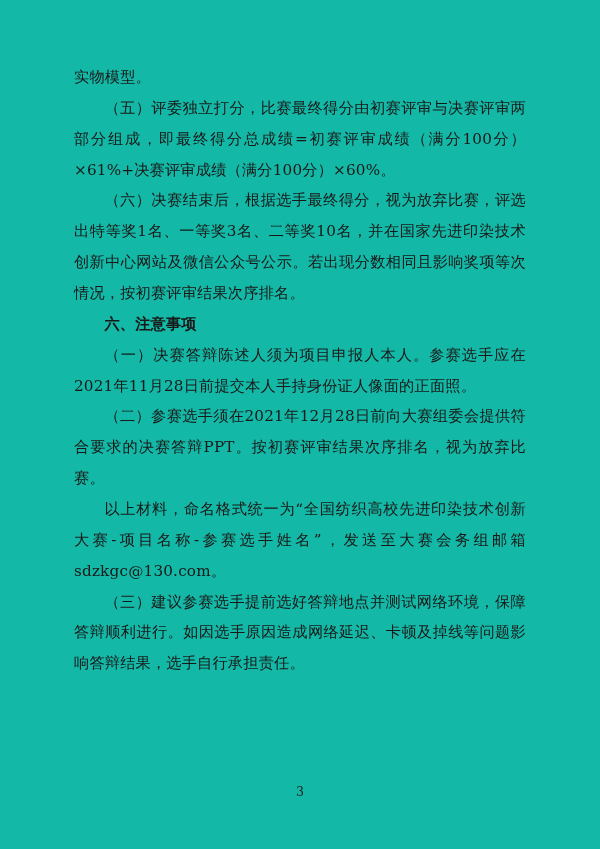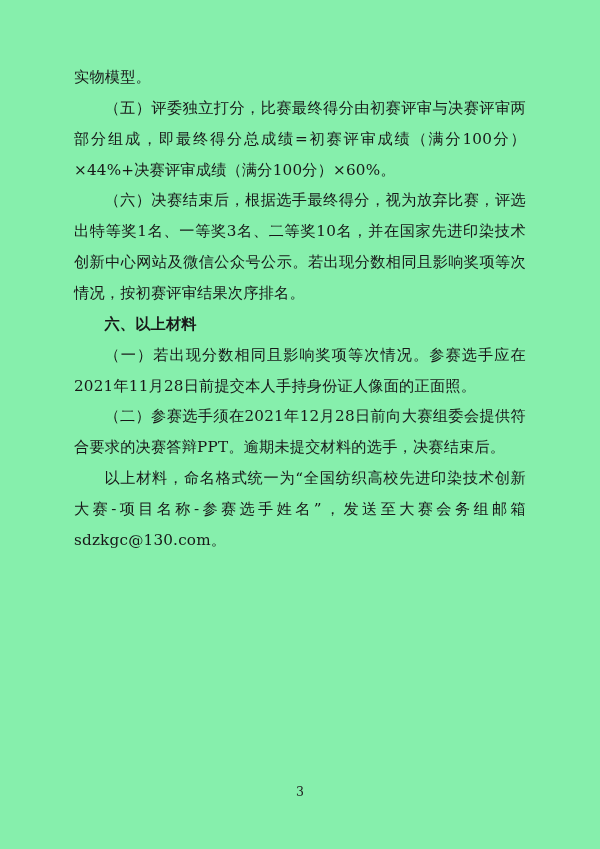--- a/index.html
+++ b/index.html
@@ -12,21 +12,21 @@
     height: 849px;
     font-family: "DejaVu Serif", serif;
     color: #1a1a1a;
     position: relative;
     overflow: hidden;
   }
   .page {
     position: relative;
     width: 600px;
     height: 849px;
-    background: #86efac;
+    background: #14b8a6;
     box-sizing: border-box;
     padding: 62px 74px 40px 74px;
   }
   .doc-body {
     font-size: 15.2px;
     line-height: 2.03;
     text-align: justify;
     text-justify: inter-ideograph;
     letter-spacing: 0.2px;
     color: #181818;
@@ -55,21 +55,22 @@
     font-family: "DejaVu Serif", serif;
     color: #222;
   }
 </style>
 </head>
 <body>
 
 <div class="page">
   <div class="doc-body">
     <p class="para noindent">实物模型。</p>
-    <p class="para indent2">（五）评委独立打分，比赛最终得分由初赛评审与决赛评审两部分组成，即最终得分总成绩=初赛评审成绩（满分100分）×44%+决赛评审成绩（满分100分）×60%。</p>
+    <p class="para indent2">（五）评委独立打分，比赛最终得分由初赛评审与决赛评审两部分组成，即最终得分总成绩=初赛评审成绩（满分100分）×61%+决赛评审成绩（满分100分）×60%。</p>
     <p class="para indent2">（六）决赛结束后，根据选手最终得分，视为放弃比赛，评选出特等奖1名、一等奖3名、二等奖10名，并在国家先进印染技术创新中心网站及微信公众号公示。若出现分数相同且影响奖项等次情况，按初赛评审结果次序排名。</p>
-    <p class="para heading">六、以上材料</p>
-    <p class="para indent2">（一）若出现分数相同且影响奖项等次情况。参赛选手应在2021年11月28日前提交本人手持身份证人像面的正面照。</p>
-    <p class="para indent2">（二）参赛选手须在2021年12月28日前向大赛组委会提供符合要求的决赛答辩PPT。逾期未提交材料的选手，决赛结束后。</p>
+    <p class="para heading">六、注意事项</p>
+    <p class="para indent2">（一）决赛答辩陈述人须为项目申报人本人。参赛选手应在2021年11月28日前提交本人手持身份证人像面的正面照。</p>
+    <p class="para indent2">（二）参赛选手须在2021年12月28日前向大赛组委会提供符合要求的决赛答辩PPT。按初赛评审结果次序排名，视为放弃比赛。</p>
     <p class="para indent2">以上材料，命名格式统一为“全国纺织高校先进印染技术创新大赛-项目名称-参赛选手姓名”，发送至大赛会务组邮箱sdzkgc@130.com。</p>
+    <p class="para indent2">（三）建议参赛选手提前选好答辩地点并测试网络环境，保障答辩顺利进行。如因选手原因造成网络延迟、卡顿及掉线等问题影响答辩结果，选手自行承担责任。</p>
   </div>
   <div class="page-number">3</div>
 </div>
 
 </body></html>

